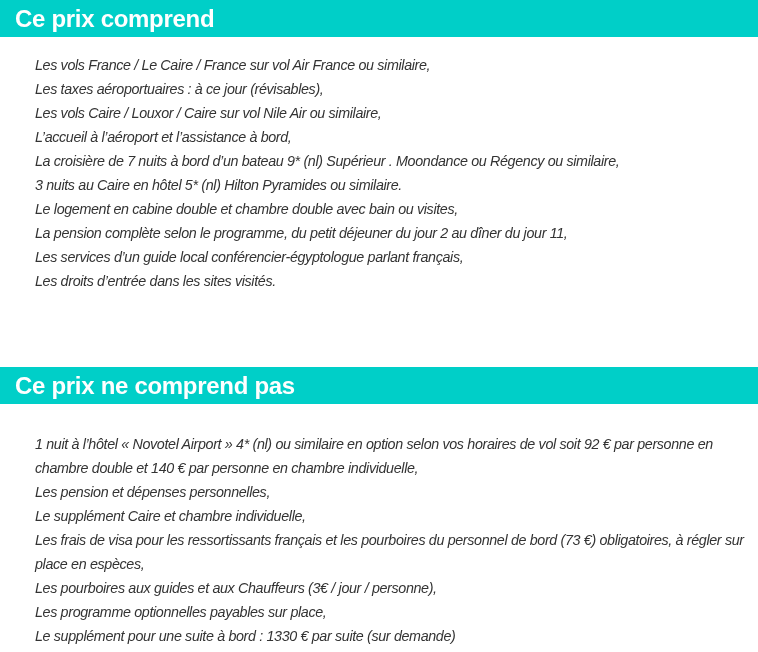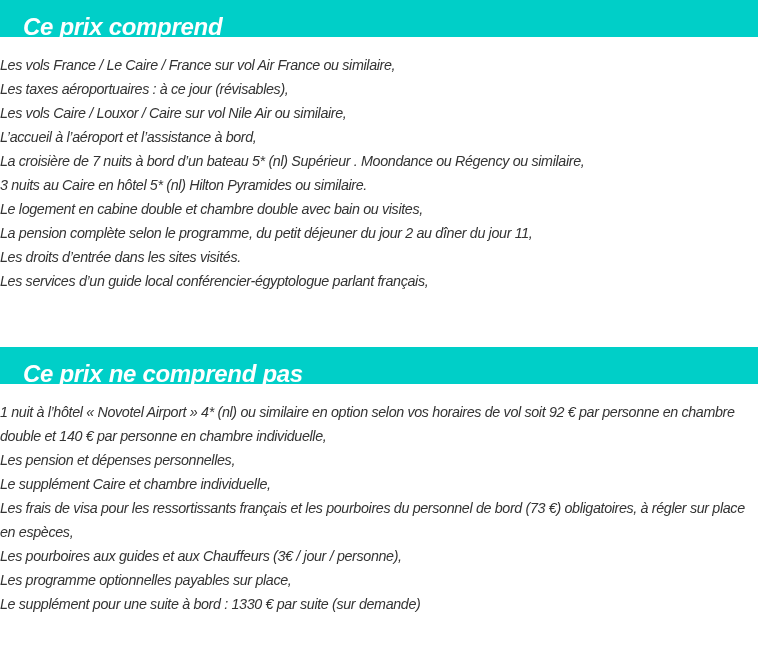--- a/index.html
+++ b/index.html
@@ -1,49 +1,49 @@
 <!DOCTYPE html>
 <html><head>
 <meta charset="utf-8">
 <style>
   html, body { margin:0; padding:0; background:#fff; }
   body { width:758px; height:652px; position:relative; overflow:hidden;
          font-family:"Liberation Sans", "DejaVu Sans", sans-serif; }
   .bar { position:absolute; left:0; width:758px; height:37px; background:#00cfc8; }
-  .bar h2 { margin:8px; padding-left:15px; line-height:37px; color:#fff;
-            font-size:24px; font-weight:bold; font-style:italic; letter-spacing:-0.3px; }
+  .bar h2 { margin:0; padding-left:15px; line-height:37px; color:#fff;
+            font-size:24px; font-weight:bold; letter-spacing:-0.3px; }
   .list { position:absolute; left:0; width:745px; margin:0; padding:0; list-style:none; }
   .list li { font-size:14.3px; font-style:italic; color:#333; line-height:24px;
-             letter-spacing:-0.35px; }
+             letter-spacing:-0.35px;padding-left:35px; }
 </style>
 </head>
 <body>
 
 <div class="bar" style="top:0;">
   <h2>Ce prix comprend</h2>
 </div>
 
 <ul class="list" style="top:53px;">
   <li>Les vols France / Le Caire / France sur vol Air France ou similaire,</li>
   <li>Les taxes aéroportuaires : à ce jour (révisables),</li>
   <li>Les vols Caire / Louxor / Caire sur vol Nile Air ou similaire,</li>
   <li>L’accueil à l’aéroport et l’assistance à bord,</li>
-  <li>La croisière de 7 nuits à bord d’un bateau 5* (nl) Supérieur . Moondance ou Régency ou similaire,</li>
+  <li>La croisière de 7 nuits à bord d’un bateau 9* (nl) Supérieur . Moondance ou Régency ou similaire,</li>
   <li>3 nuits au Caire en hôtel 5* (nl) Hilton Pyramides ou similaire.</li>
   <li>Le logement en cabine double et chambre double avec bain ou visites,</li>
   <li>La pension complète selon le programme, du petit déjeuner du jour 2 au dîner du jour 11,</li>
+  <li>Les services d’un guide local conférencier-égyptologue parlant français,</li>
   <li>Les droits d’entrée dans les sites visités.</li>
-  <li>Les services d’un guide local conférencier-égyptologue parlant français,</li>
 </ul>
 
-<div class="bar" style="top:347px;">
+<div class="bar" style="top:367px;">
   <h2>Ce prix ne comprend pas</h2>
 </div>
 
-<ul class="list" style="top:400px;">
+<ul class="list" style="top:432px;">
   <li>1 nuit à l’hôtel « Novotel Airport » 4* (nl) ou similaire en option selon vos horaires de vol soit 92 € par personne en chambre double et 140 € par personne en chambre individuelle,</li>
   <li>Les pension et dépenses personnelles,</li>
   <li>Le supplément Caire et chambre individuelle,</li>
   <li>Les frais de visa pour les ressortissants français et les pourboires du personnel de bord (73 €) obligatoires, à régler sur place en espèces,</li>
   <li>Les pourboires aux guides et aux Chauffeurs (3€ / jour / personne),</li>
   <li>Les programme optionnelles payables sur place,</li>
   <li>Le supplément pour une suite à bord : 1330 € par suite (sur demande)</li>
 </ul>
 
 </body></html>

